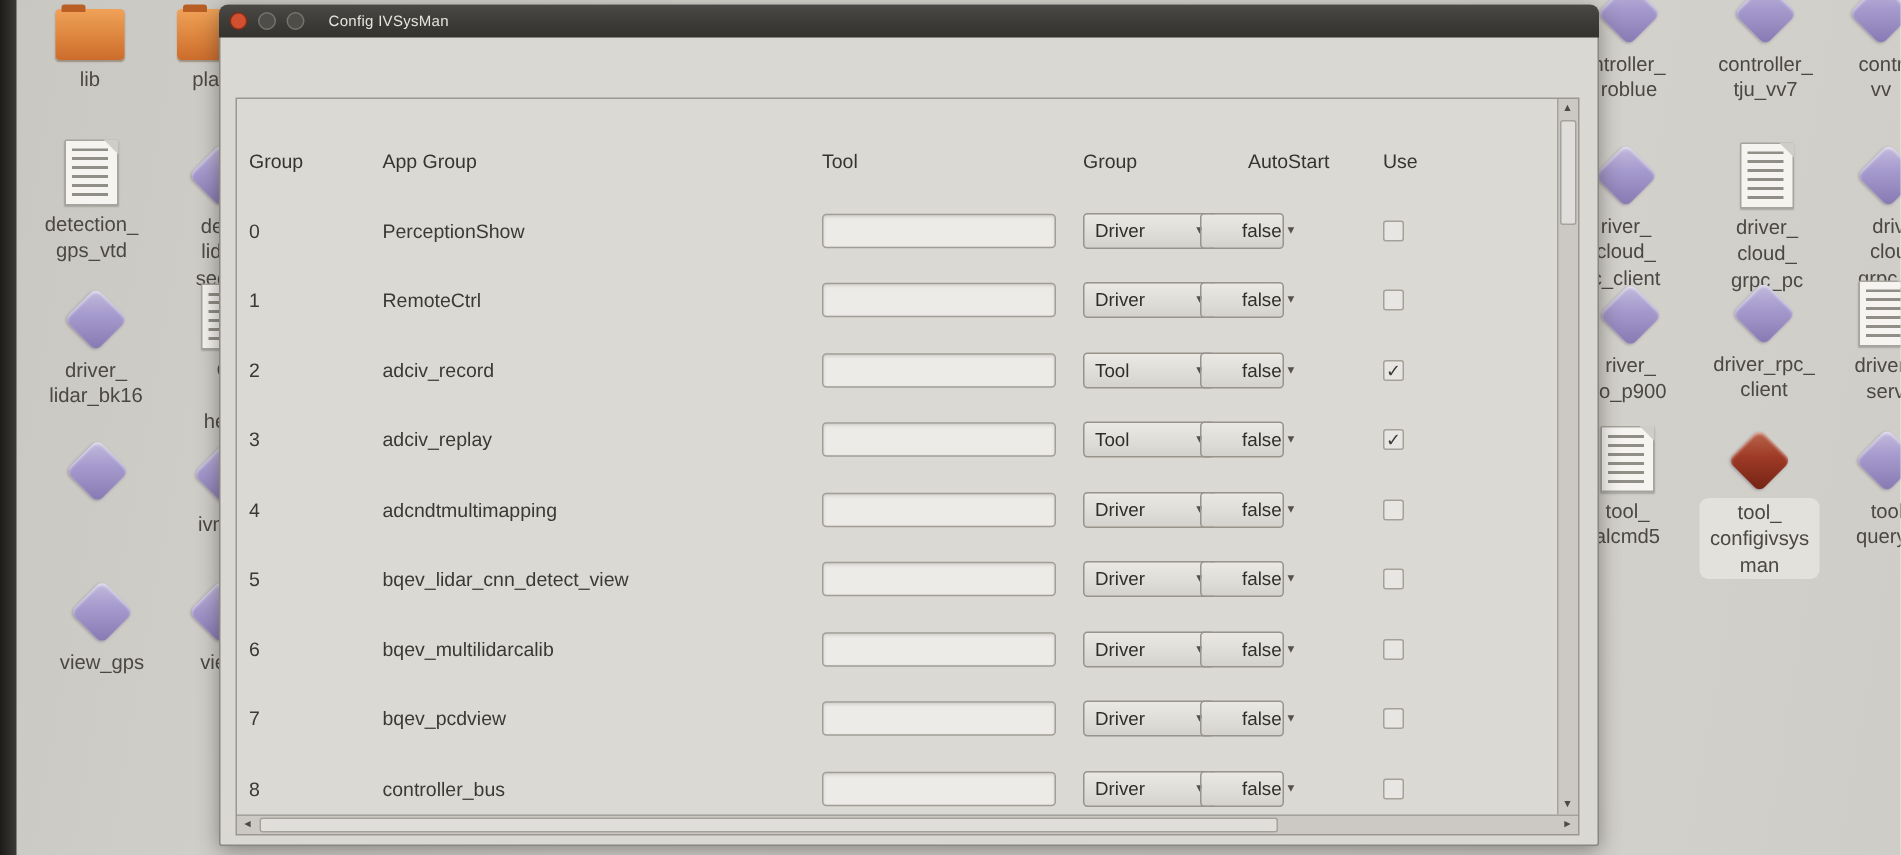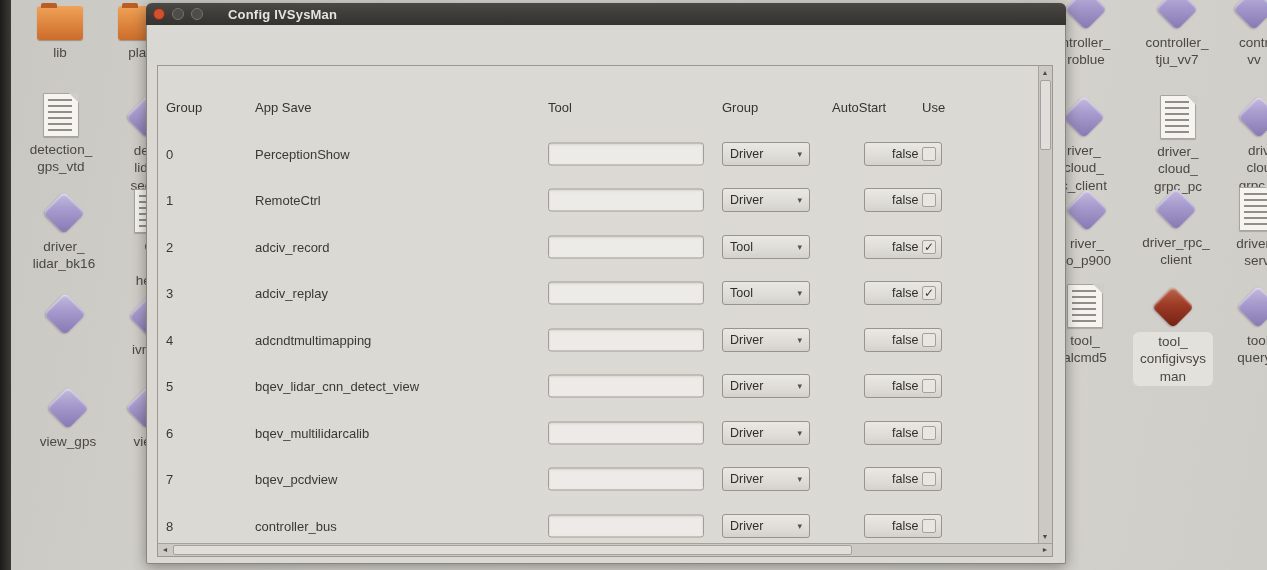--- a/index.html
+++ b/index.html
@@ -36,21 +36,21 @@
   
   .window{position:absolute;left:146px;top:3px;width:918px;height:560px;z-index:10;
     background:#dad8d3;border:1px solid #898680;border-top:none;border-radius:6px 6px 2px 2px;
     box-shadow:0 3px 14px rgba(40,38,34,.45);}
   .titlebar{position:absolute;left:-1px;right:-1px;top:0;height:22px;border-radius:6px 6px 0 0;
     background:linear-gradient(180deg,#4a4945 0%,#3b3a36 60%,#34332f 100%);
     display:flex;align-items:center;}
   .wbtn{width:12px;height:12px;border-radius:50%;margin-left:7px;box-sizing:border-box;}
   .wbtn.close{background:radial-gradient(circle at 35% 35%,#e8range,#d0502f 60%,#a33c22);border:1px solid #812d18;background-color:#d0502f;}
   .wbtn.minmax{background:#4e4d49;border:1px solid #75736d;}
-  .wtitle{margin-left:25px;font-size:13px;font-weight:bold;color:#e6e4df;letter-spacing:.2px;}
+  .wtitle{margin-left:16px;font-size:10px;font-weight:normal;color:#e6e4df;letter-spacing:.2px;}
   .savebtn{position:absolute;left:14px;top:30px;width:134px;height:26px;box-sizing:border-box;
     background:linear-gradient(180deg,#ebe9e4 0%,#dddbd6 60%,#d2d0cb 100%);
     border:1px solid #9f9b94;border-radius:4px;font-size:13px;color:#33322e;
     display:flex;align-items:center;justify-content:center;cursor:pointer;}
   
   .frame{position:absolute;left:10px;top:62px;width:896px;height:492px;box-sizing:border-box;
     border:1px solid #9b988f;background:#dbd9d4;}
   .thead span{position:absolute;top:34px;font-size:13px;color:#35342f;}
   .col-index{left:8px;}  .col-app{left:97px;}  .col-args{left:390px;}
   .col-group{left:564px;}  .col-auto{left:674px;}  .col-use{left:764px;}
@@ -58,21 +58,21 @@
   .trow .cell{position:absolute;top:50%;transform:translateY(-50%);font-size:13px;color:#3a3933;}
   .args-input{position:absolute;left:390px;top:50%;transform:translateY(-50%);
     width:156px;height:23px;box-sizing:border-box;border:1px solid #a19d96;border-radius:3px;
     background:#ecebe7;box-shadow:inset 0 1px 2px rgba(120,118,112,.25);outline:none;
     font-family:inherit;font-size:12px;padding:0 5px;}
   .select{position:absolute;top:50%;transform:translateY(-50%);height:24px;box-sizing:border-box;
     border:1px solid #98948c;border-radius:3px;cursor:pointer;
     background:linear-gradient(180deg,#eae8e3 0%,#dcdad5 70%,#d3d1cc 100%);
     display:flex;align-items:center;justify-content:space-between;padding:0 7px;}
   .select.group{left:564px;width:88px;}
-  .select.auto{left:706px;width:78px;padding-left:27px;}
+  .select.auto{left:642px;width:56px;padding-left:27px;}
   .select .select-value{font-size:12.5px;color:#2f2e2a;}
   .select .select-arrow{font-size:9px;color:#55524c;margin-left:4px;}
   .checkbox{position:absolute;left:764px;top:50%;transform:translateY(-50%);
     width:14px;height:14px;box-sizing:border-box;border:1px solid #a5a199;border-radius:2px;
     background:#e8e6e2;cursor:pointer;font-size:12px;line-height:12px;text-align:center;color:#3a3833;}
   
   .vscroll{position:absolute;right:0;top:0;width:14px;bottom:13px;background:#ccc9c4;
     border-left:1px solid #a5a29b;box-sizing:border-box;}
   .vthumb{position:absolute;left:1px;right:1px;top:14px;height:70px;background:#e0deda;
     border:1px solid #a5a29b;border-radius:2px;box-sizing:border-box;}
@@ -226,21 +226,21 @@
     <span class="wbtn minmax"></span>
     <span class="wbtn minmax"></span>
     <span class="wtitle">Config IVSysMan</span>
   </div>
 
 
   <div class="frame">
 
     <div class="thead">
       <span class="col-index">Group</span>
-      <span class="col-app">App Save</span>
+      <span class="col-app">App Group</span>
       <span class="col-args">Tool</span>
       <span class="col-group">Group</span>
       <span class="col-auto">AutoStart</span>
       <span class="col-use">Use</span>
     </div>
 
     <div class="trow" style="top:64px">
       <span class="cell col-index">0</span>
       <span class="cell col-app">PerceptionShow</span>
       <input class="args-input" value="" style="">

